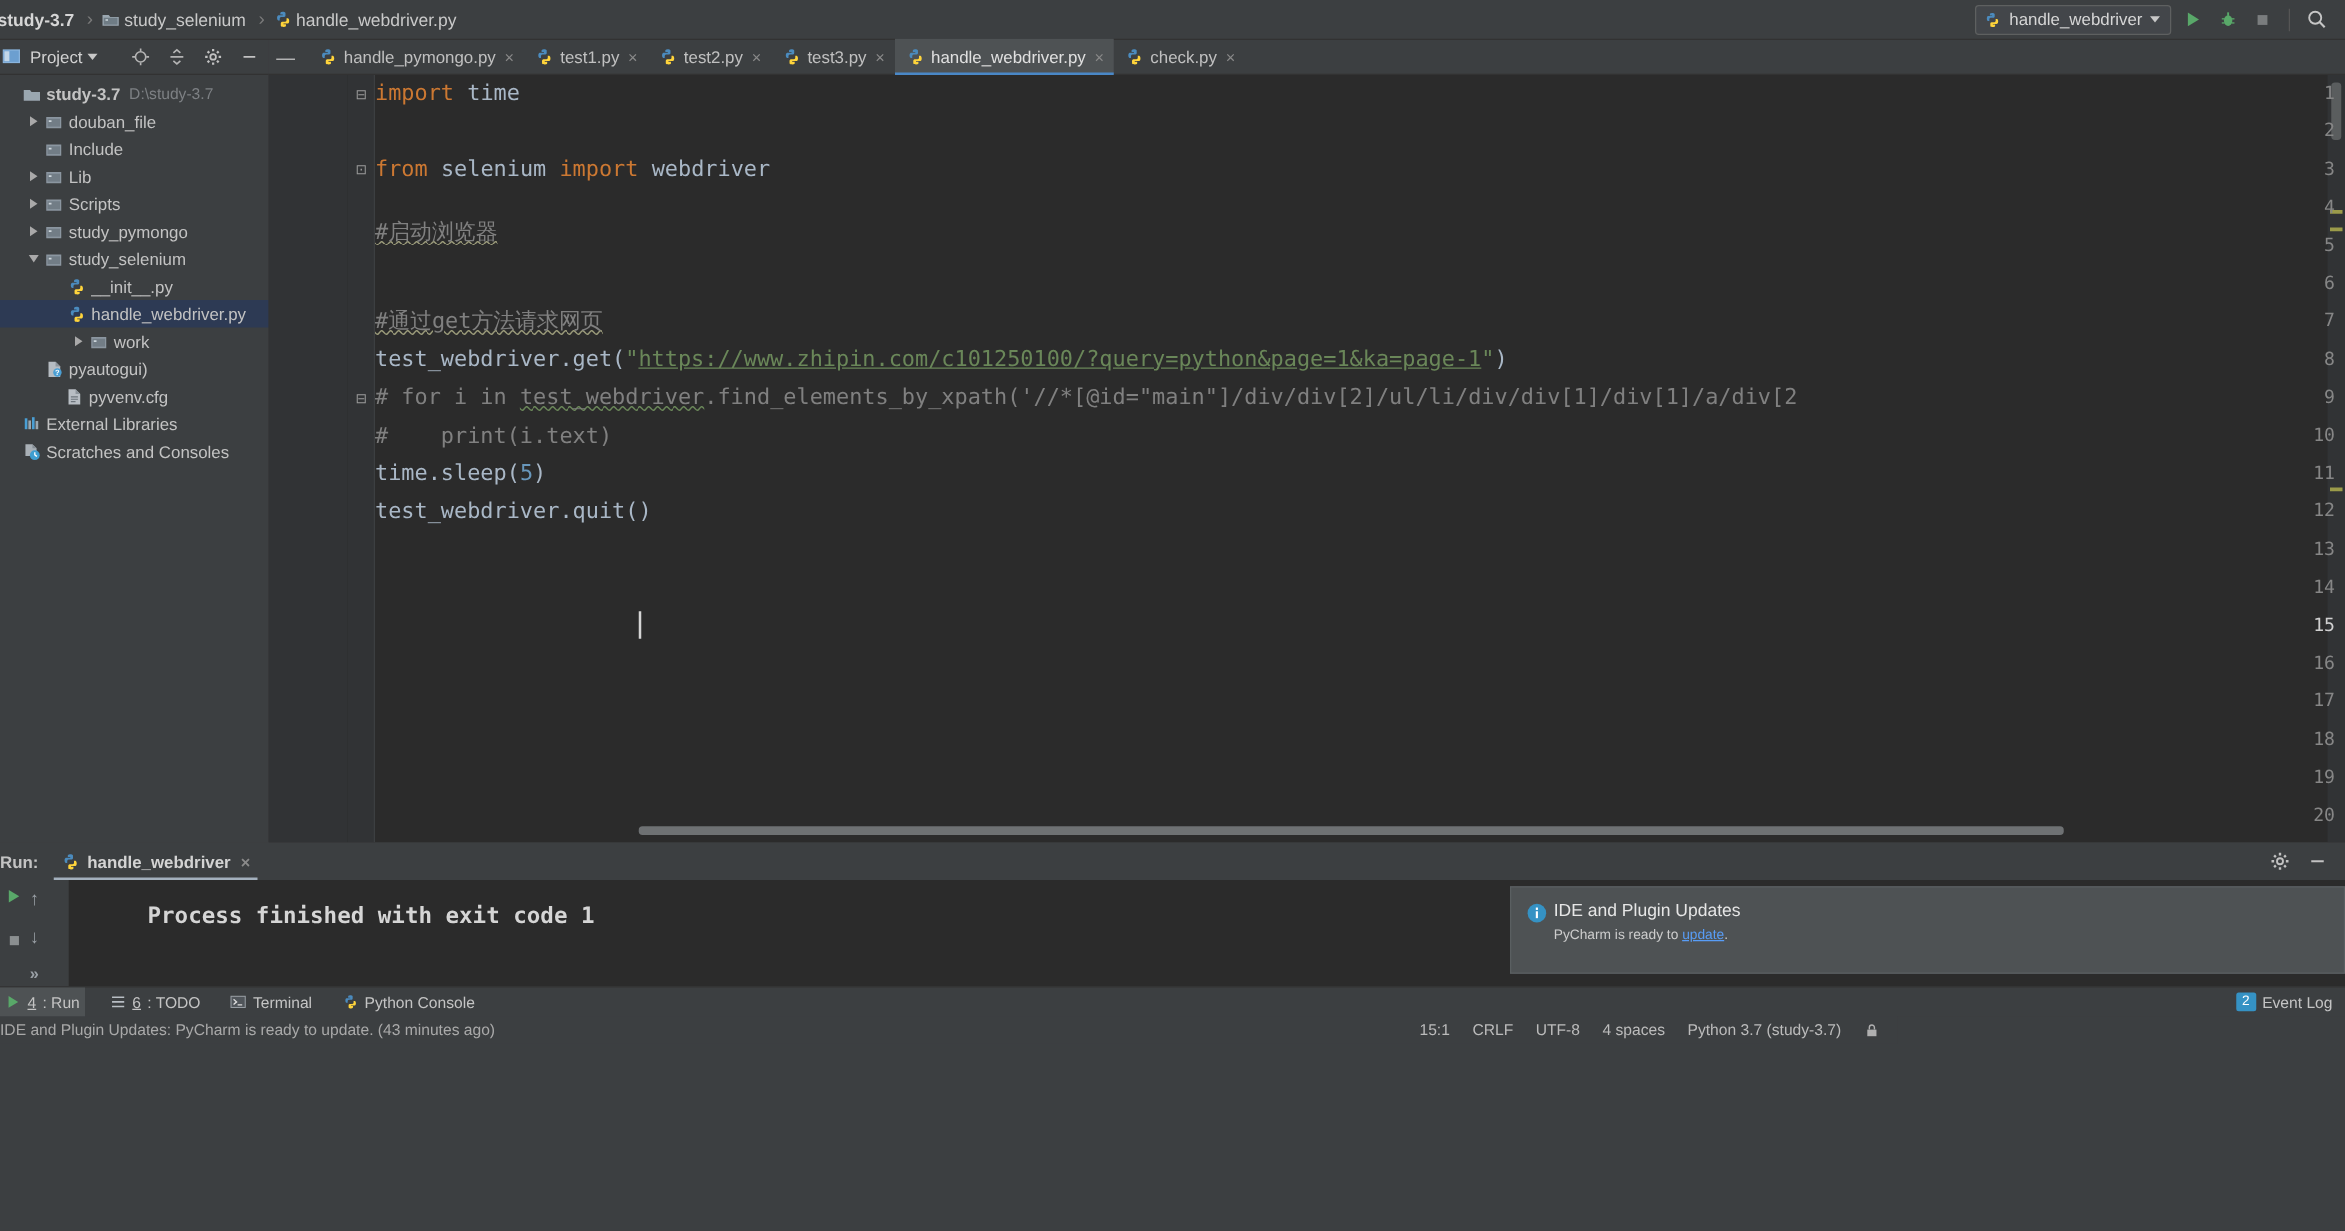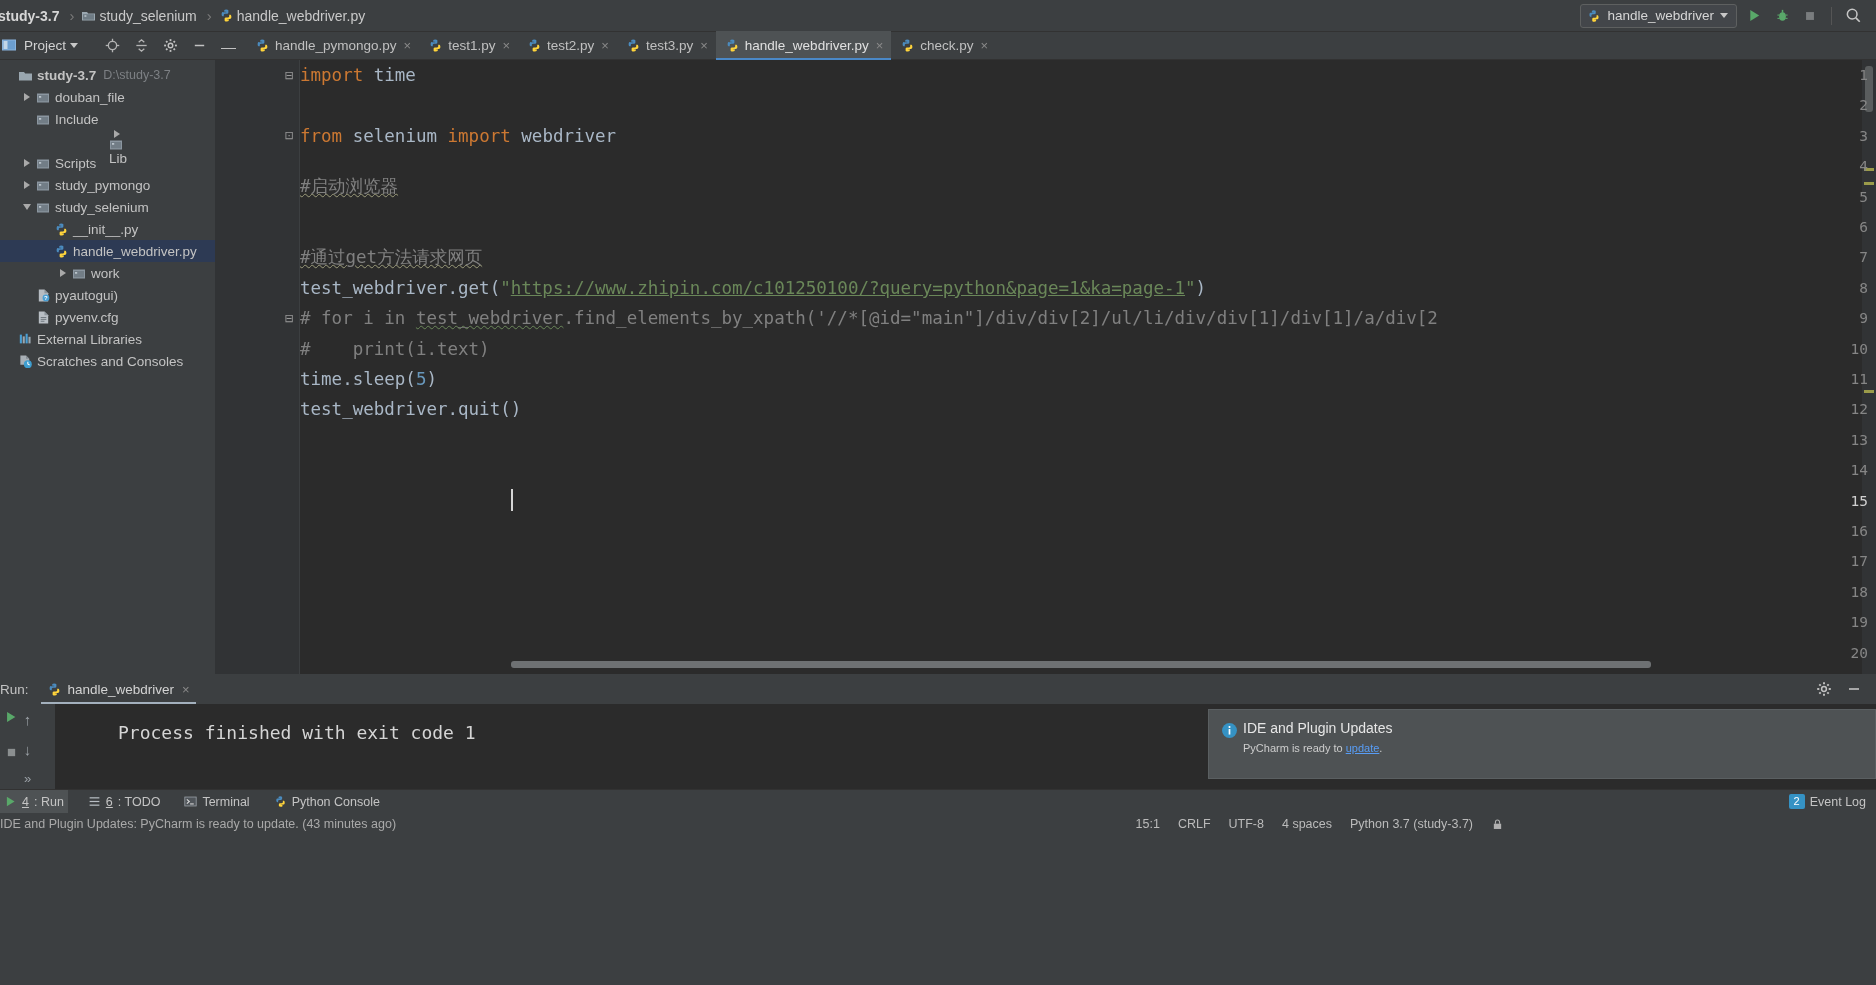--- a/index.html
+++ b/index.html
@@ -122,20 +122,21 @@
   #ed-markers {
     position:absolute; right:0; top:0; width:14px; height:614px; background:#313335;
   }
   .mk { position:absolute; right:2px; width:10px; height:3px; }
   #ed-vthumb { position:absolute; right:3px; top:6px; width:8px; height:46px; background:#5a5d5e; border-radius:3px; }
 
   
   #runpanel {
     position:absolute; left:0; top:674px; width:1876px; height:115px;
     background:#3c3f41;
+    font-weight:bold;
   }
   #run-tabbar {
     position:absolute; left:0; top:0; width:1876px; height:30px;
     display:flex; align-items:center;
   }
   #run-label { font-size:13.5px; color:#c3c3c3; padding-left:0px; }
   #run-tab {
     display:flex; align-items:center; gap:6px; margin-left:12px;
     font-size:13.5px; color:#d3d3d3; height:30px; position:relative; padding:0 6px;
   }
@@ -341,21 +342,21 @@
       <span class="twist"></span>
       <span class="ticon">
         <svg width="15" height="13" viewBox="0 0 15 13">
           <path d="M1 2.5h12v9H1z" fill="#8b96a0"></path>
           <rect x="2" y="4" width="10" height="6.3" fill="#727d86"></rect>
           <rect x="3" y="5.2" width="2.2" height="1.4" fill="#cdd6dc"></rect>
         </svg>
       </span>
       <span class="tlabel">Include</span>
     </div>
-    <div class="trow" style="padding-left: 20px; flex-direction: column;">
+    <div class="trow" style="padding-left: 20px;">
       <span class="twist">
         <span class="ar-r"></span>
       </span>
       <span class="ticon">
         <svg width="15" height="13" viewBox="0 0 15 13">
           <path d="M1 2.5h12v9H1z" fill="#8b96a0"></path>
           <rect x="2" y="4" width="10" height="6.3" fill="#727d86"></rect>
           <rect x="3" y="5.2" width="2.2" height="1.4" fill="#cdd6dc"></rect>
         </svg>
       </span>
@@ -438,21 +439,21 @@
       <span class="ticon">
         <svg width="15" height="15" viewBox="0 0 16 16">
           <path d="M3 1.5h6l4 4v9H3z" fill="#b6bcc2"></path>
           <path d="M9 1.5v4h4z" fill="#8d959c"></path>
           <circle cx="10.6" cy="10.6" r="3.6" fill="#4a9fd4"></circle>
           <text x="10.6" y="13.1" font-size="6.4" fill="#fff" text-anchor="middle" font-family="sans-serif" font-weight="bold">?</text>
         </svg>
       </span>
       <span class="tlabel">pyautogui)</span>
     </div>
-    <div class="trow" style="padding-left: 20px;">
+    <div class="trow" style="padding-left: 36px;">
       <span class="twist"></span>
       <span class="ticon">
         <svg width="15" height="15" viewBox="0 0 16 16">
           <path d="M3 1.5h6l4 4v9H3z" fill="#b8bec4"></path>
           <path d="M9 1.5v4h4z" fill="#8d959c"></path>
           <g stroke="#6d757c" stroke-width="1">
             <line x1="5" y1="8" x2="11" y2="8"></line>
             <line x1="5" y1="10" x2="11" y2="10"></line>
             <line x1="5" y1="12" x2="9" y2="12"></line>
           </g>

